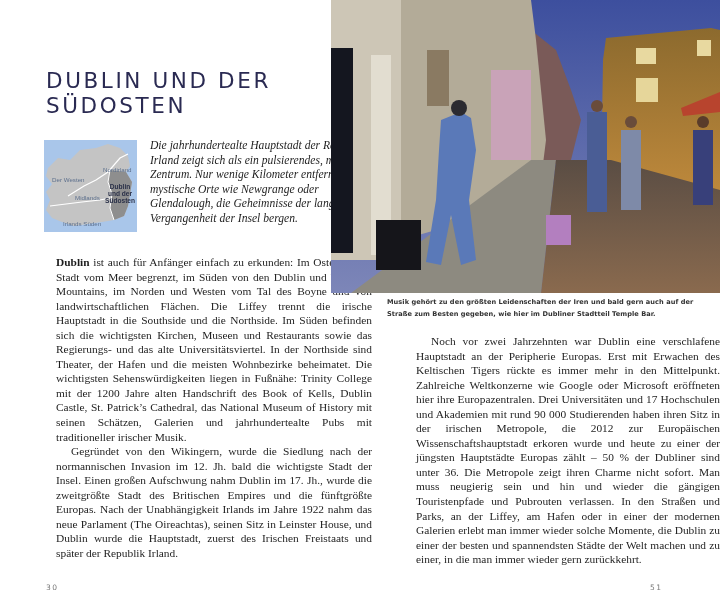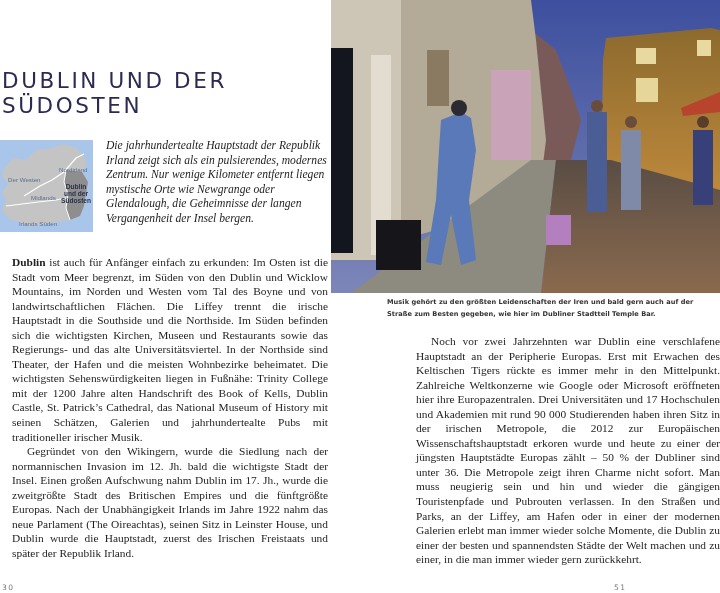--- a/index.html
+++ b/index.html
@@ -1,18 +1,18 @@
 <!DOCTYPE html>
 <html><head>
 <meta charset="utf-8">
 <style>
   html, body { margin: 0; padding: 0; background: #ffffff; }
   body { width: 720px; height: 593px; position: relative; overflow: hidden; font-family: "Liberation Serif", "DejaVu Serif", serif; color: #1e1e1e; }
 
-  .page { position: absolute; top: 0; height: 518px; }
+  .page { position: absolute; top: 0; height: 518px; margin-left: 44px; }
   .page-left { left: 0; width: 330px; }
 
   .chapter-title {
     position: absolute; left: 2px; top: 68px; width: 320px;
     font-family: "DejaVu Sans", "Liberation Sans", sans-serif;
     font-size: 21.5px; line-height: 25px; letter-spacing: 2.6px;
     color: #2a2a52; font-weight: normal; margin: 0;
   }
   .chapter-title span { display: block; }
 
@@ -49,21 +49,21 @@
     position: absolute; left: 387px; top: 297px; width: 320px;
     font-family: "DejaVu Sans", "Liberation Sans", sans-serif; font-weight: bold;
     font-size: 6.6px; line-height: 11.6px; color: #333333; letter-spacing: 0.05px;
   }
 
   .folio {
     position: absolute; top: 583px;
     font-family: "DejaVu Sans", "Liberation Sans", sans-serif; font-size: 7.5px; letter-spacing: 1.5px; color: #777777;
   }
   .folio-left { left: 2px; }
-  .folio-right { left: 614px; }
+  .folio-right { left: 650px; }
 </style>
 </head>
 <body>
 
 <div class="page page-left">
 
   <h1 class="chapter-title">
     <span>DUBLIN UND DER</span>
     <span>SÜDOSTEN</span>
   </h1>

